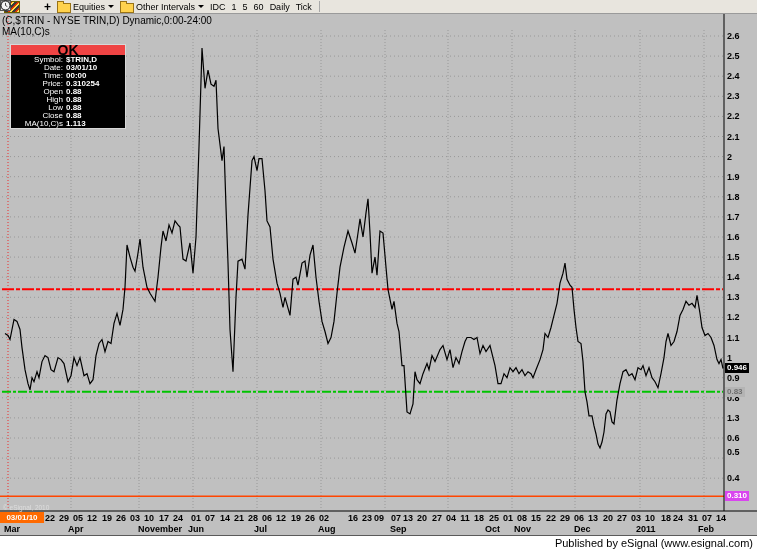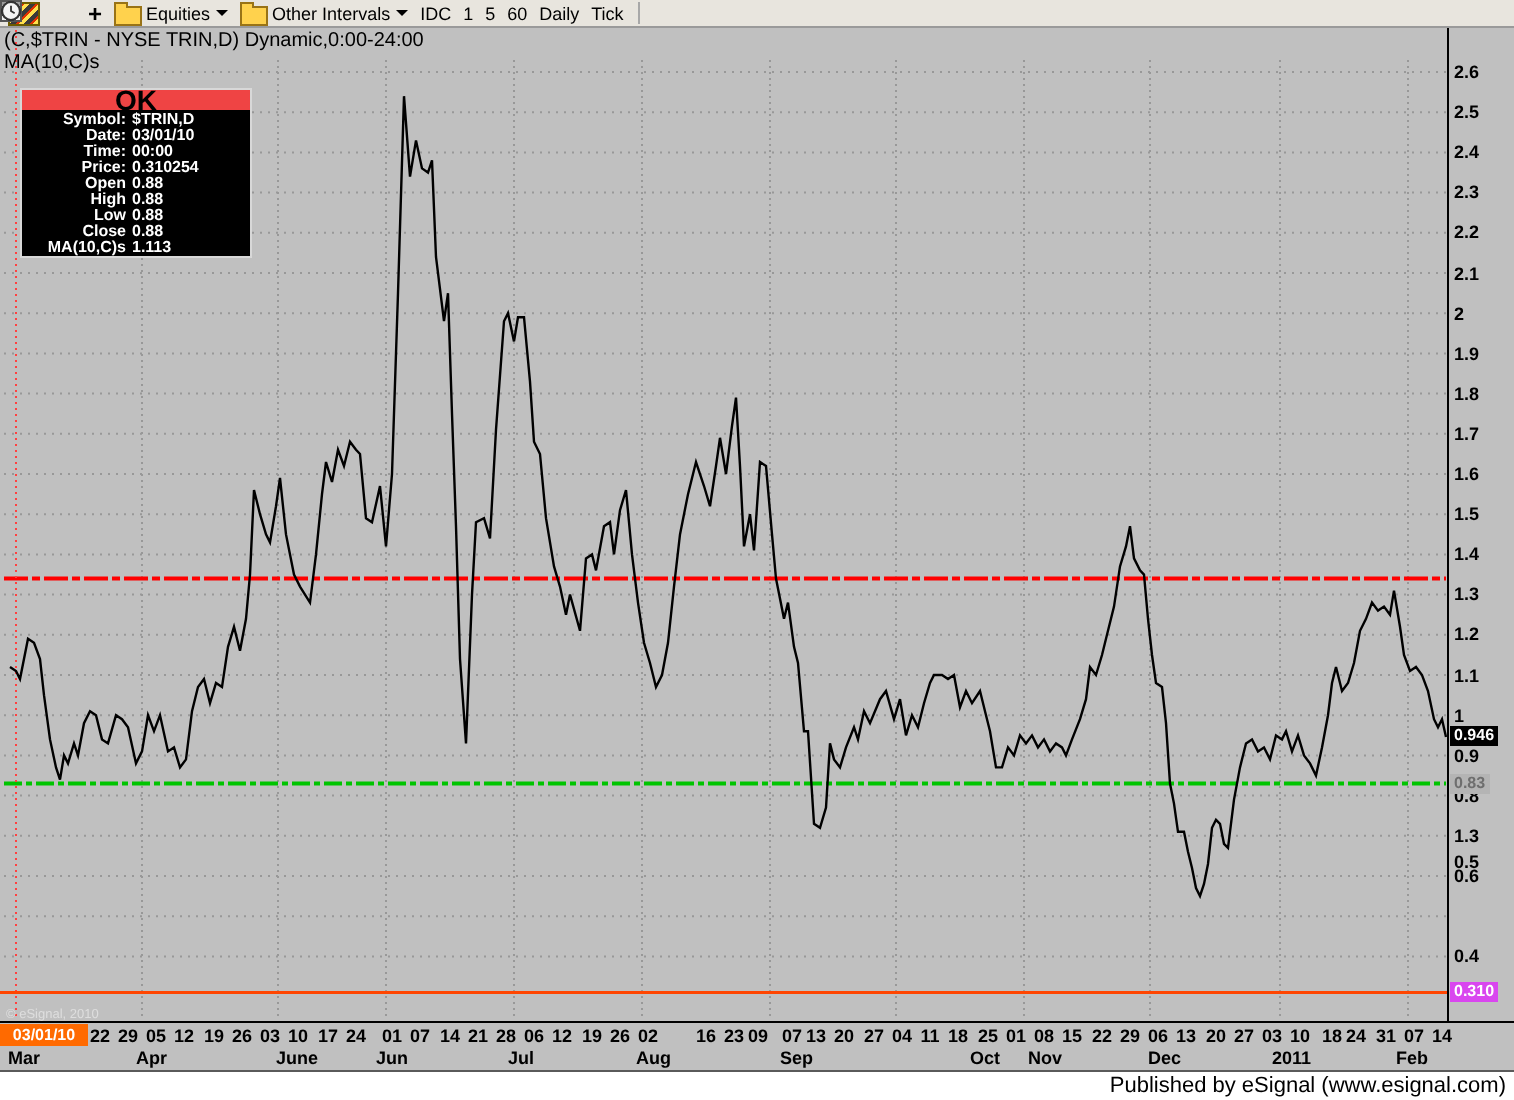--- a/index.html
+++ b/index.html
@@ -26,21 +26,21 @@
   .caret{width:0;height:0;border-left:3px solid transparent;border-right:3px solid transparent;border-top:3px solid #000;display:inline-block;margin-left:1px;}
   .mini-ico{display:inline-block;}
   
   .chart-title{position:absolute;left:2px;font-size:10px;font-weight:normal;color:#000;white-space:nowrap;}
   #title1{top:15px;}
   #title2{top:26px;}
   
   #tooltip{position:absolute;left:10px;top:44px;width:114px;background:#000;border:1px solid #d8d8d8;font-size:8px;color:#fff;z-index:5;}
   .tooltip-header{background:#ef4444;color:#000;text-align:center;font-weight:bold;font-size:14px;height:10px;line-height:10px;border-bottom:1px solid #000;}
   .tt-row{display:flex;line-height:8px;height:8px;}
-  .tt-label{flex:0 0 52px;text-align:right;margin-right:3px;font-weight:bold;}
+  .tt-label{flex:0 0 52px;text-align:right;margin-right:3px;font-weight:normal;}
   .tt-value{font-weight:bold;}
   
   .yl{position:absolute;left:727px;width:30px;font-size:9px;font-weight:bold;color:#000;line-height:10px;}
   .ybadge{position:absolute;left:725px;font-size:8px;font-weight:bold;line-height:10px;padding:0 2px;z-index:4;}
   .xt{position:absolute;top:513px;width:22px;margin-left:-11px;text-align:center;font-size:9px;font-weight:bold;color:#000;line-height:10px;}
   .mon{position:absolute;top:524px;font-size:9px;font-weight:bold;color:#000;line-height:10px;}
   #datebadge{position:absolute;left:0;top:512px;width:44px;height:11px;background:#ff6a00;color:#fff;font-size:8px;font-weight:bold;text-align:center;line-height:11px;z-index:4;}
   #copyright{position:absolute;left:3px;top:504px;font-size:6.5px;color:#dedede;z-index:3;}
   
   #statusbar{
@@ -239,21 +239,21 @@
     <div class="yl" style="top: 252.1px;">1.5</div>
     <div class="yl" style="top: 272.2px;">1.4</div>
     <div class="yl" style="top: 292.3px;">1.3</div>
     <div class="yl" style="top: 312.4px;">1.2</div>
     <div class="yl" style="top: 332.5px;">1.1</div>
     <div class="yl" style="top: 352.6px;">1</div>
     <div class="yl" style="top: 372.7px;">0.9</div>
     <div class="yl" style="top: 392.8px;">0.8</div>
     <div class="yl" style="top: 412.9px;">1.3</div>
     <div class="yl" style="top: 433px;">0.6</div>
-    <div class="yl" style="top: 426px;">0.5</div>
+    <div class="yl" style="top: 447px;">0.5</div>
     <div class="yl" style="top: 473.2px;">0.4</div>
     <div class="ybadge" style="top: 363.454px; background: rgb(0, 0, 0); color: rgb(255, 255, 255);">0.946</div>
     <div class="ybadge" style="top: 386.77px; background: rgb(180, 180, 180); color: rgb(110, 110, 110);">0.83</div>
     <div class="ybadge" style="top: 491.29px; background: #d946ef; color: rgb(255, 255, 255);">0.310</div>
   </div>
 <div id="xaxis">
     <div class="xt" style="left: 36px;">15</div>
     <div class="xt" style="left: 50px;">22</div>
     <div class="xt" style="left: 64px;">29</div>
     <div class="xt" style="left: 78px;">05</div>
@@ -297,21 +297,21 @@
     <div class="xt" style="left: 622px;">27</div>
     <div class="xt" style="left: 636px;">03</div>
     <div class="xt" style="left: 650px;">10</div>
     <div class="xt" style="left: 666px;">18</div>
     <div class="xt" style="left: 678px;">24</div>
     <div class="xt" style="left: 693px;">31</div>
     <div class="xt" style="left: 707px;">07</div>
     <div class="xt" style="left: 721px;">14</div>
     <div class="mon" style="left: 4px;">Mar</div>
     <div class="mon" style="left: 68px;">Apr</div>
-    <div class="mon" style="left: 138px;">June</div>
+    <div class="mon" style="left: 138px;">November</div>
     <div class="mon" style="left: 188px;">Jun</div>
     <div class="mon" style="left: 254px;">Jul</div>
     <div class="mon" style="left: 318px;">Aug</div>
     <div class="mon" style="left: 390px;">Sep</div>
     <div class="mon" style="left: 452px; margin-left: 33px;">Oct</div>
     <div class="mon" style="left: 514px;">Nov</div>
     <div class="mon" style="left: 574px;">Dec</div>
     <div class="mon" style="left: 636px;">2011</div>
     <div class="mon" style="left: 698px;">Feb</div>
   </div>

